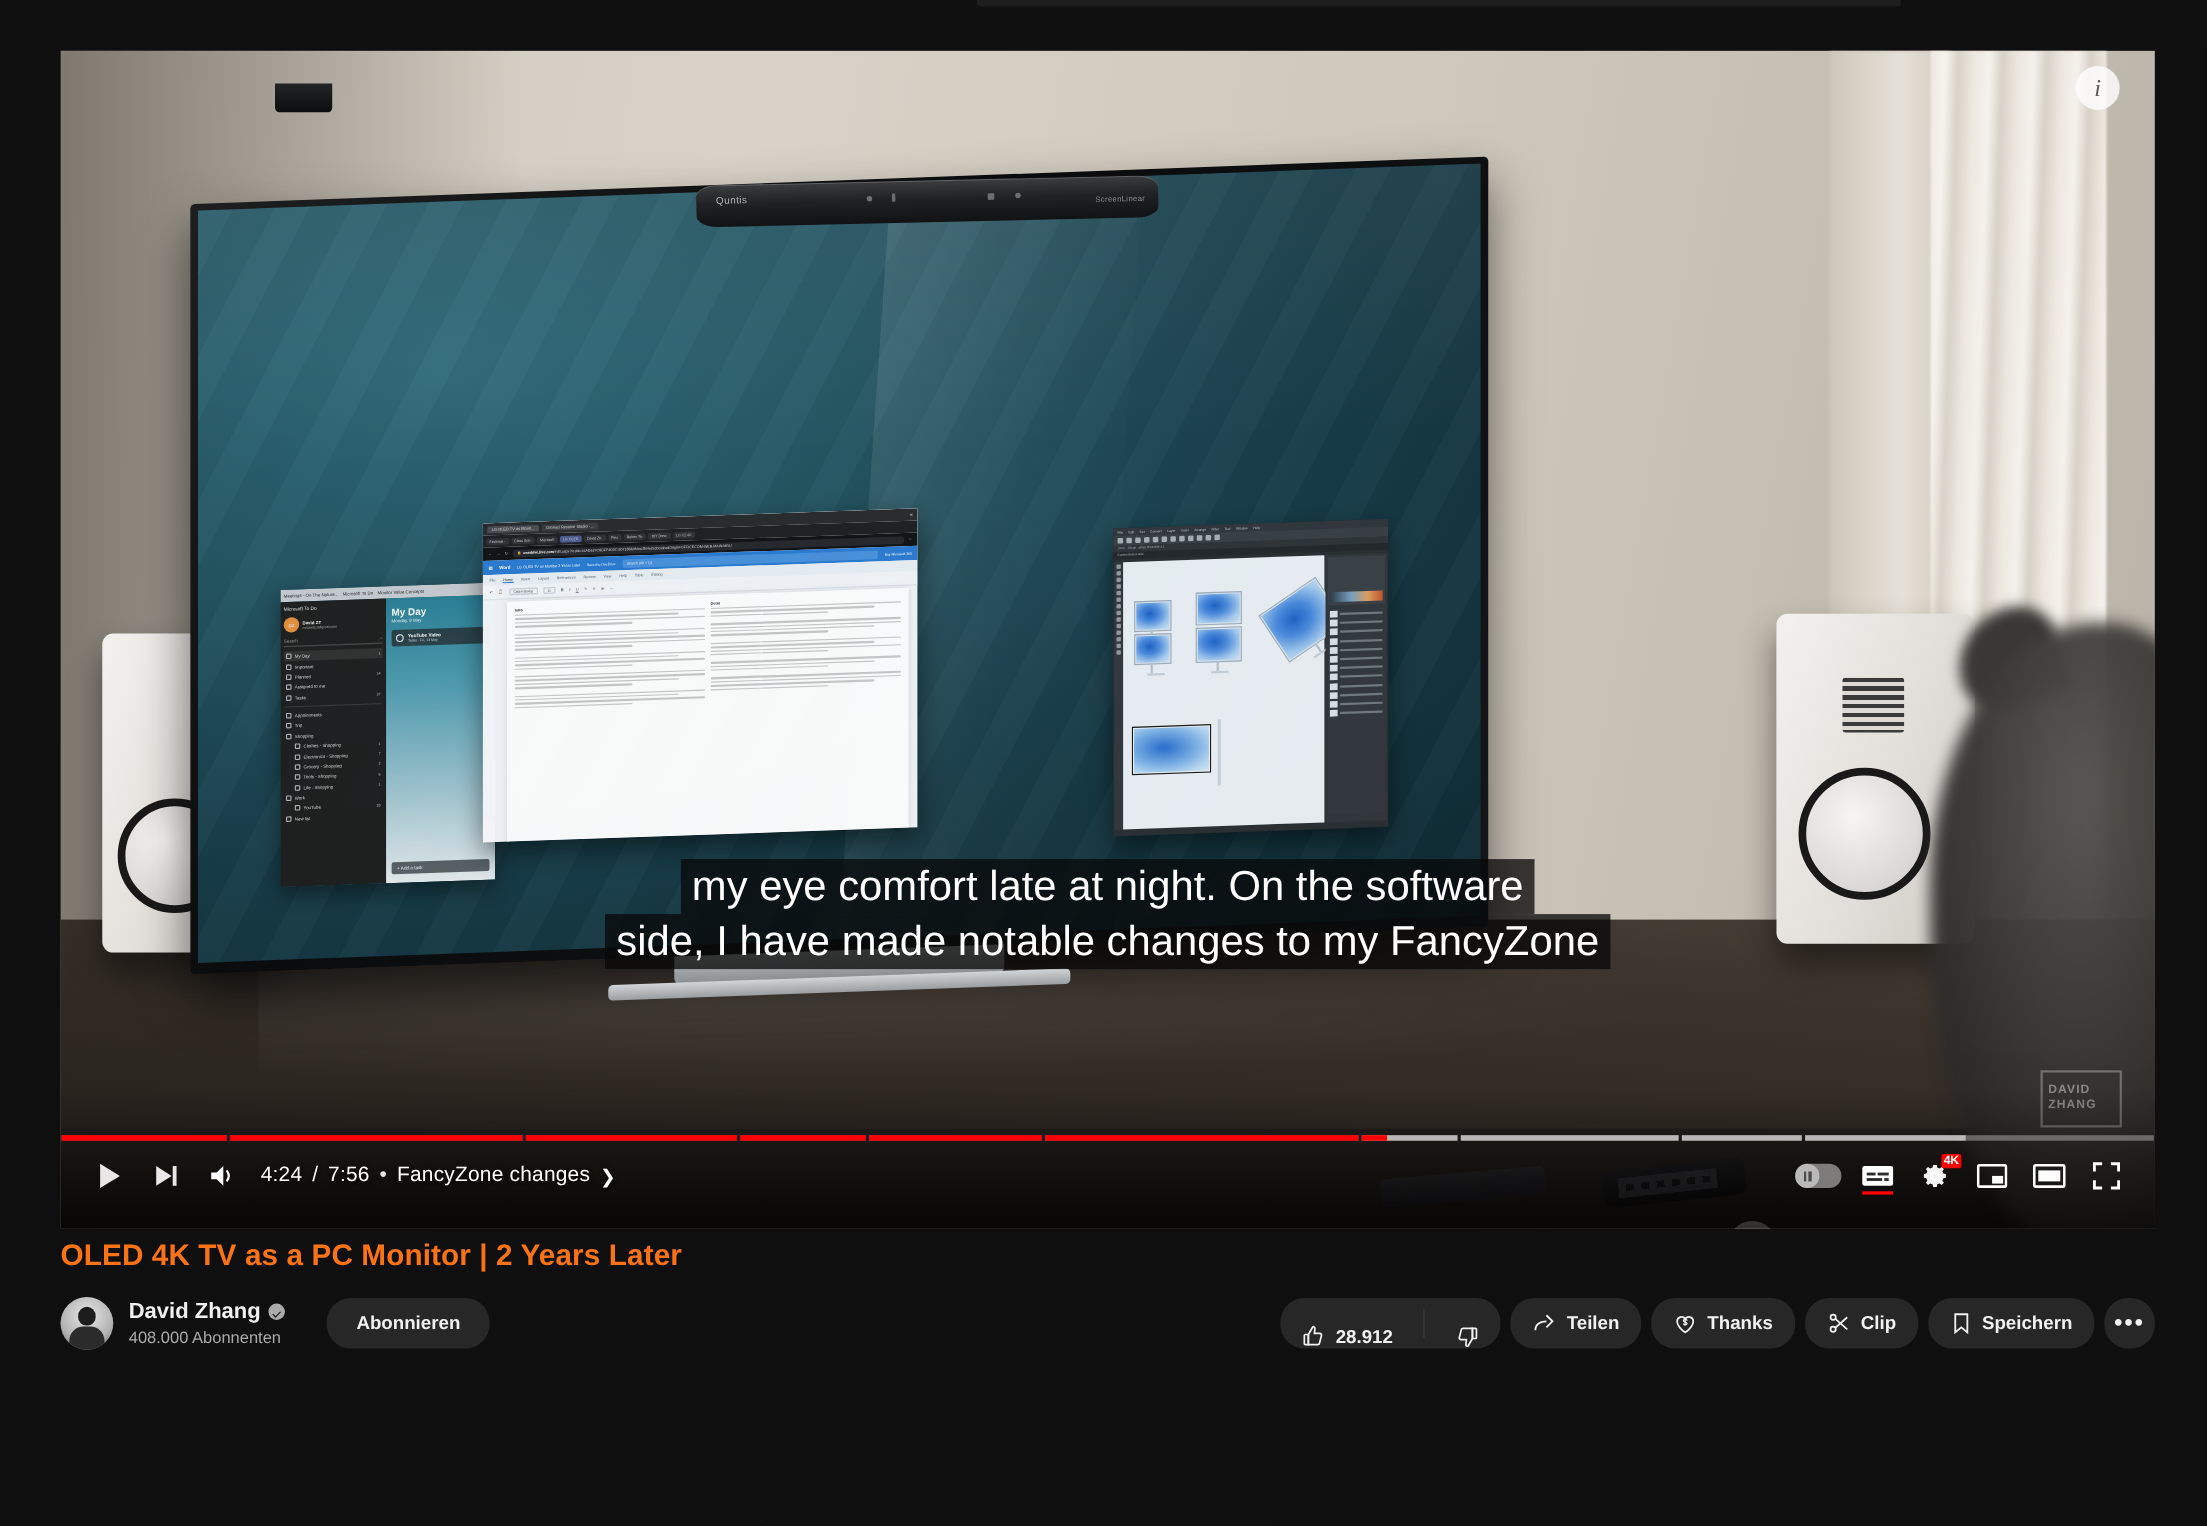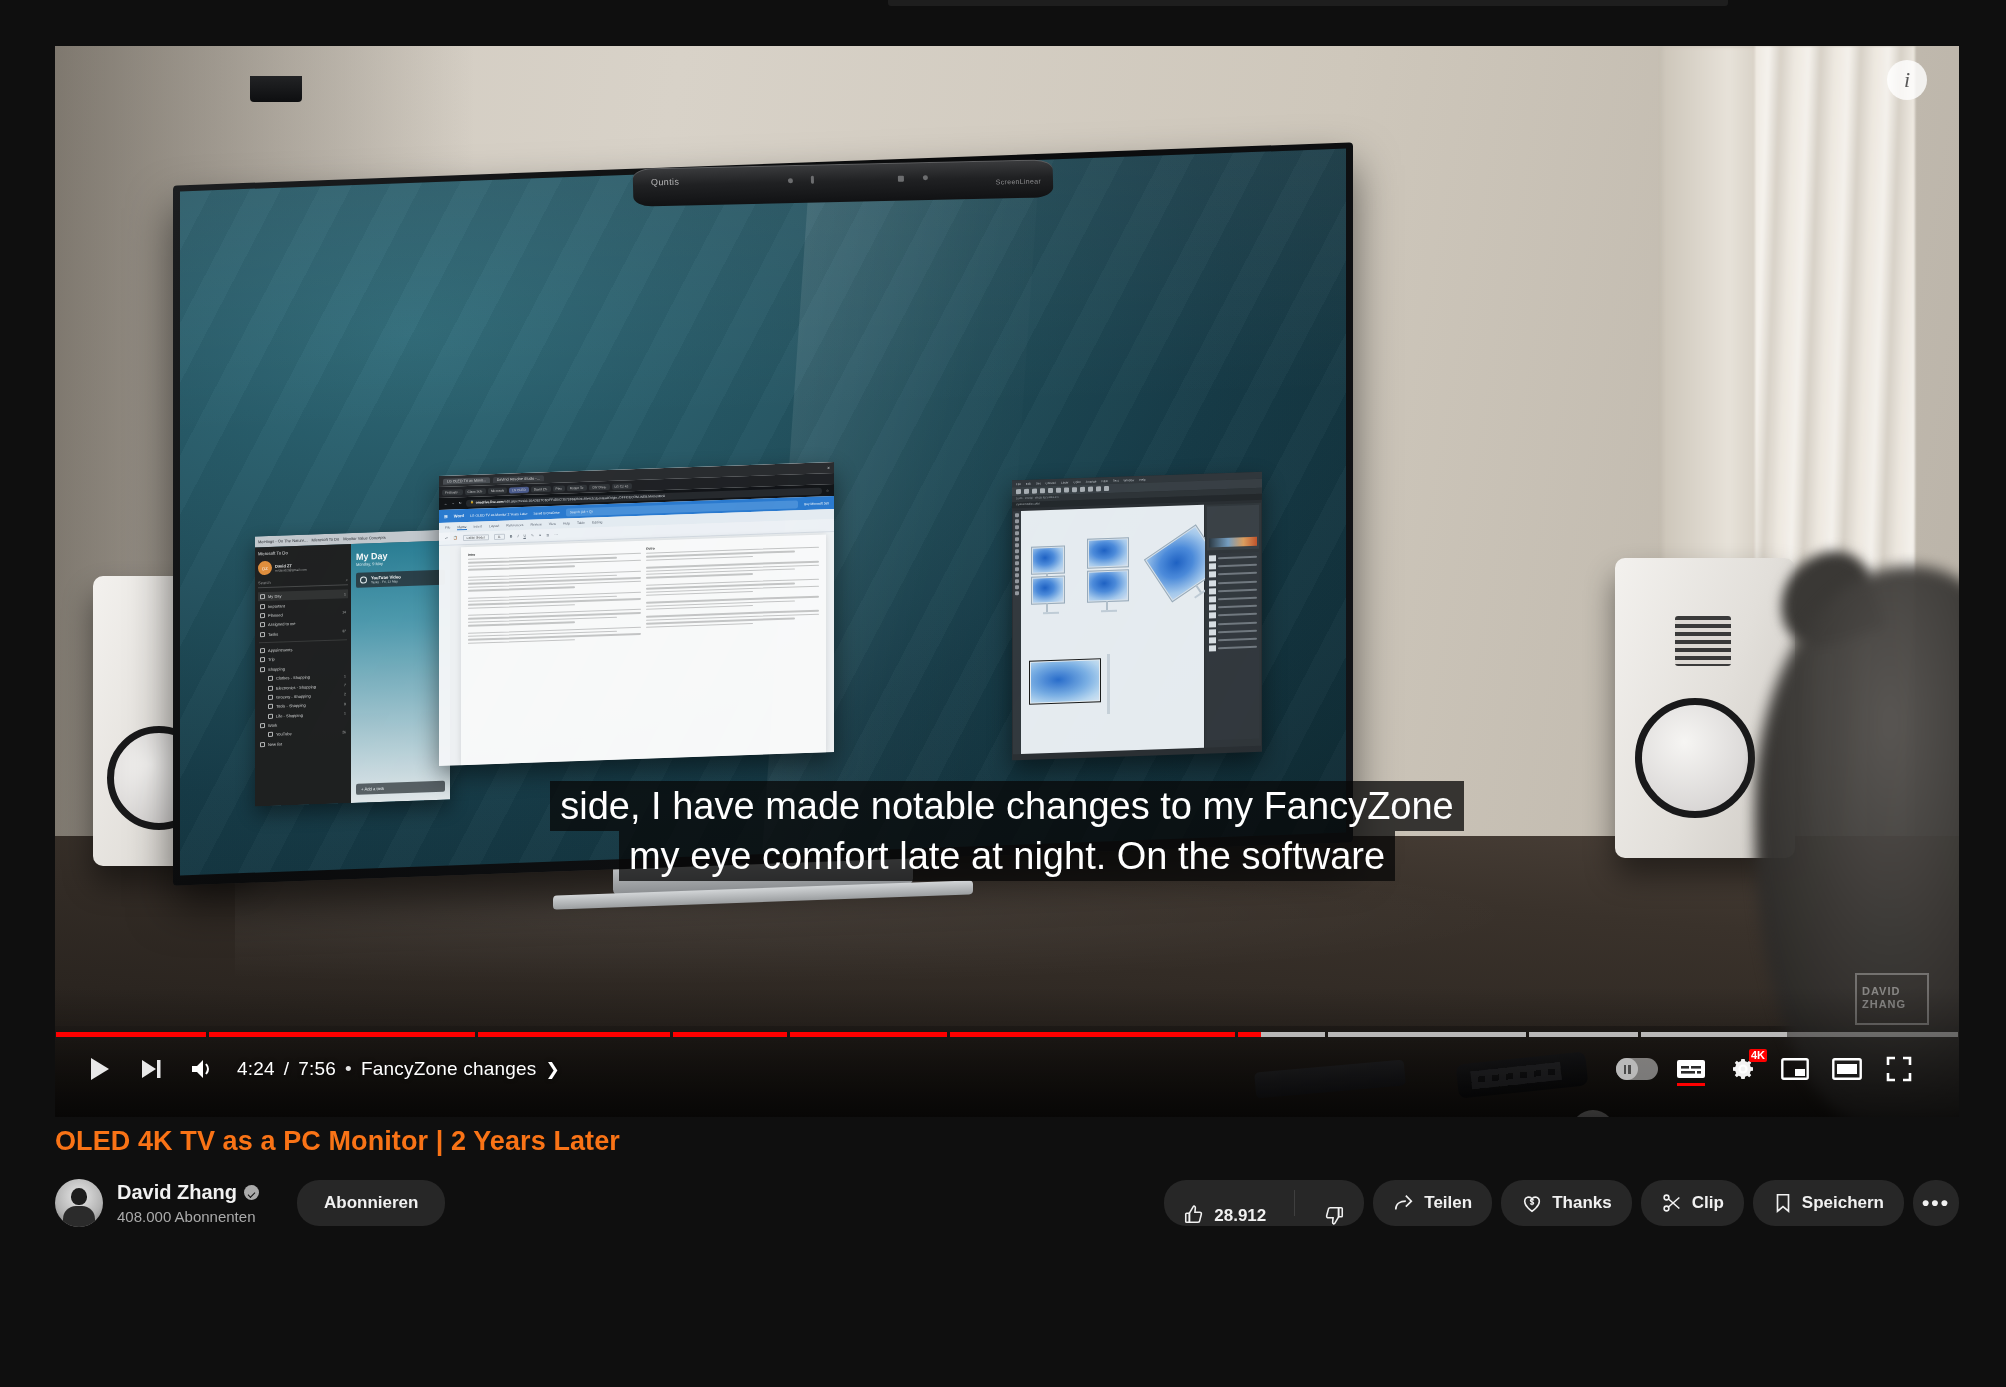--- a/index.html
+++ b/index.html
@@ -392,21 +392,21 @@
 
   .progress-wrap {
     position: absolute; left: 1px; right: 1px; bottom: 77px; height: 12px;
   }
   .chapters { position:absolute; left:0; right:0; top:4px; height:5px; display:flex; gap:3px; }
   .chapter { position: relative; height: 100%; background: rgba(255,255,255,.32); border-radius:0; }
   .chapter .fill { position:absolute; left:0; top:0; bottom:0; background:#f00; }
   .chapter .load { position:absolute; left:0; top:0; bottom:0; background:rgba(255,255,255,.55); }
 
   .controls {
-    position: absolute; left: 0; right: 16px; bottom: 22px; height: 52px;
+    position: absolute; left: 0; right: 0; bottom: 22px; height: 52px;
     display: flex; align-items: center; padding: 0 18px;
   }
   .ctrl-left { display: flex; align-items: center; gap: 0px; }
   .ctrl-right { display: flex; align-items: center; gap: 0px; margin-left: auto; }
   .cbtn {
     width: 52px; height: 52px; display:flex; align-items:center; justify-content:center;
     position: relative;
   }
   .time-and-chapter {
     display: flex; align-items: center; gap: 9px;
@@ -925,22 +925,22 @@
     <div class="phone"></div>
     <div class="remote"></div>
 
     <div class="watermark">
       <div>DAVID</div>
       <div>ZHANG</div>
     </div>
   </div>
 
   <div class="captions">
+    <div class="cap-line">my eye comfort late at night. On the software</div>
     <div class="cap-line">side, I have made notable changes to my FancyZone</div>
-    <div class="cap-line">my eye comfort late at night. On the software</div>
   </div>
 
   <div class="info-btn">i</div>
 
   <div class="bigpause">
     
   </div>
 
   <div class="ctrl-gradient"></div>
 

